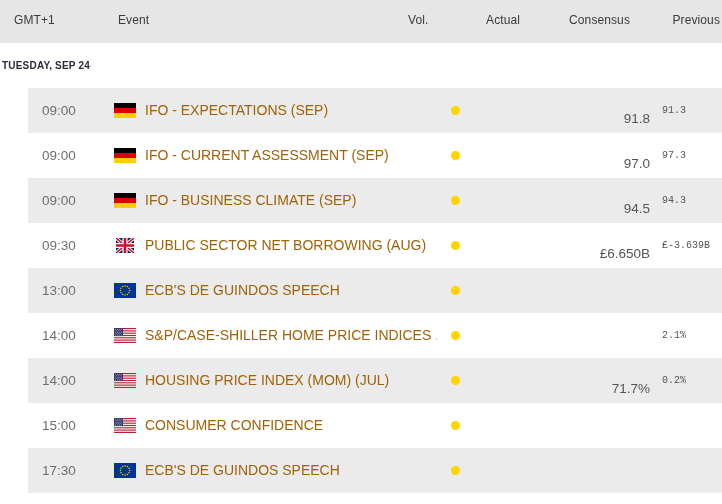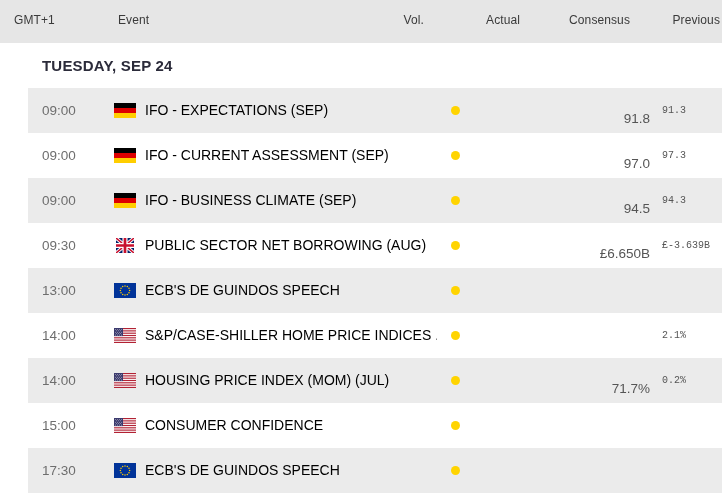--- a/index.html
+++ b/index.html
@@ -29,39 +29,38 @@
   .col-head .cell {
     position: absolute;
     top: 13px;
     font-size: 12px;
     color: #3a3a3a;
     white-space: nowrap;
     letter-spacing: 0.1px;
   }
   .ch-gmt   { left: 14px; }
   .ch-event { left: 118px; }
-  .ch-vol   { left: 396px; width: 28px; text-align: right; }
+  .ch-vol   { left: 408px; width: 28px; text-align: left; }
   .ch-act   { left: 442px; width: 78px; text-align: right; }
   .ch-cons  { left: 528px; width: 102px; text-align: right; }
   .ch-prev  { left: 636px; width: 84px; text-align: right; }
 
   
   .date-band {
     height: 45px;
     background: #ffffff;
     display: flex;
     align-items: center;
   }
   .date-band .date-label {
     padding-left: 2px;
-    font-size: 15px;
+    font-size: 10px;
     font-weight: bold;
     color: #2b2b3a;
     letter-spacing: 0.2px;
-    margin-left: 40px;
   }
 
   
   .row {
     height: 45px;
     position: relative;
     background: #ffffff;
     margin-left: 28px;
   }
   .row.shaded { background: #ebebeb; }
@@ -95,21 +94,21 @@
   .row .flag svg { display: block; }
 
   .row .event {
     position: absolute;
     left: 117px;
     top: 0;
     height: 45px;
     line-height: 45px;
     width: 292px;
     font-size: 14px;
-    color: #000000;
+    color: #a16207;
     white-space: nowrap;
     overflow: hidden;
   }
 
   .row .vol {
     position: absolute;
     left: 423px;
     top: 18px;
     width: 9px;
     height: 9px;

